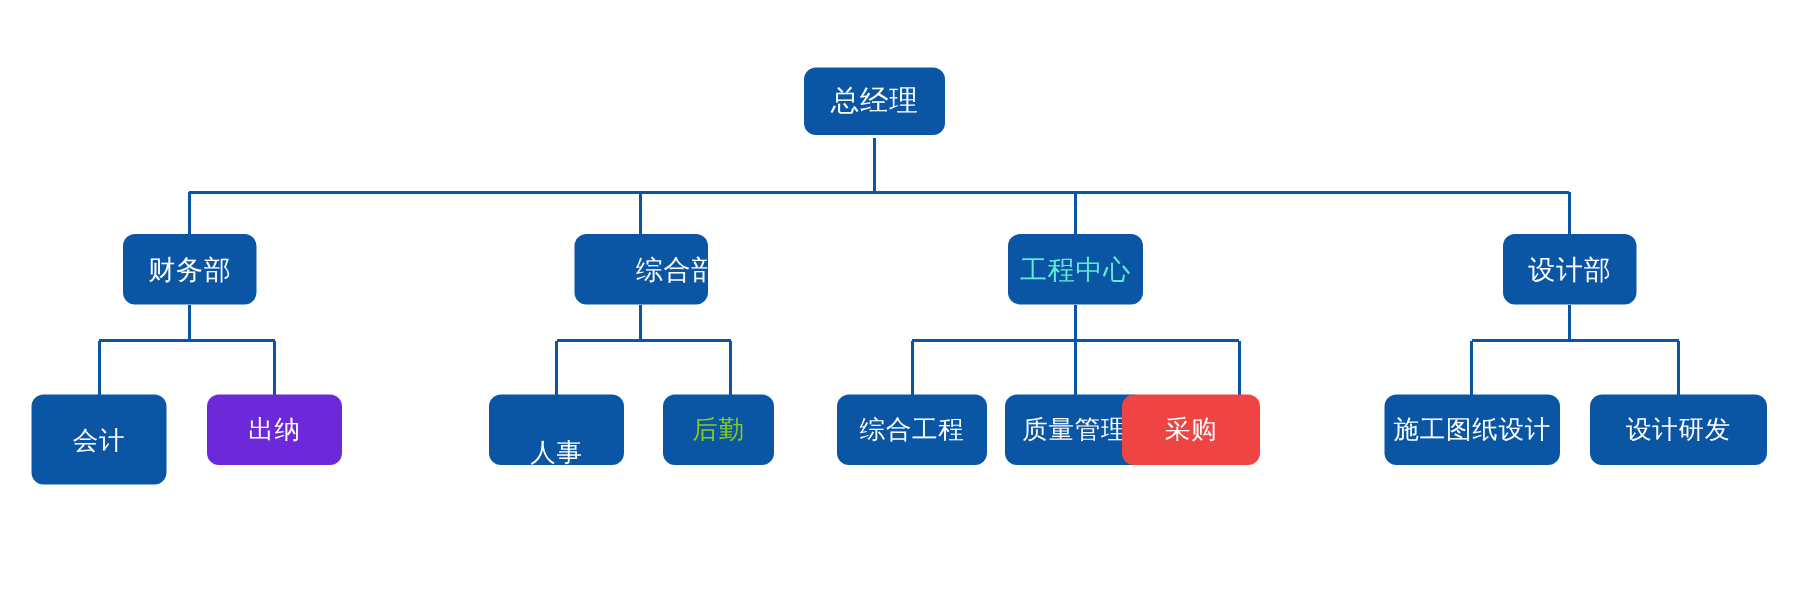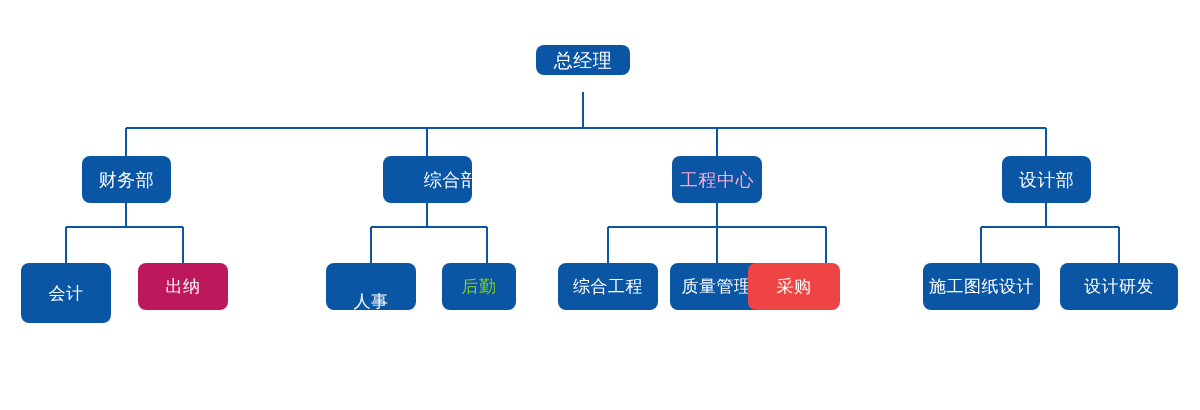--- a/index.html
+++ b/index.html
@@ -70,39 +70,39 @@
       <line x1="608" x2="826" y1="227" y2="227" stroke="#0A56A4" stroke-width="2" shape-rendering="crispEdges"></line>
       <line x1="608" x2="608" y1="227" y2="263" stroke="#0A56A4" stroke-width="2" shape-rendering="crispEdges"></line>
       <line x1="717" x2="717" y1="227" y2="263" stroke="#0A56A4" stroke-width="2" shape-rendering="crispEdges"></line>
       <line x1="826" x2="826" y1="227" y2="263" stroke="#0A56A4" stroke-width="2" shape-rendering="crispEdges"></line>
       <line x1="1046" x2="1046" y1="203" y2="227" stroke="#0A56A4" stroke-width="2" shape-rendering="crispEdges"></line>
       <line x1="981" x2="1119" y1="227" y2="227" stroke="#0A56A4" stroke-width="2" shape-rendering="crispEdges"></line>
       <line x1="981" x2="981" y1="227" y2="263" stroke="#0A56A4" stroke-width="2" shape-rendering="crispEdges"></line>
       <line x1="1119" x2="1119" y1="227" y2="263" stroke="#0A56A4" stroke-width="2" shape-rendering="crispEdges"></line>
     </svg>
   <div id="node-layer">
-      <div class="org-node level-1" style="left: 536px; top: 45px; width: 94px; height: 30px; background: rgb(10, 86, 164); color: rgb(255, 255, 255);">
+      <div class="org-node level-1" style="left: 536px; top: 45px; width: 94px; height: 45px; background: rgb(10, 86, 164); color: rgb(255, 255, 255);">
         <span class="node-label">总经理</span>
       </div>
       <div class="org-node level-2" style="left: 82px; top: 156px; width: 89px; height: 47px; background: rgb(10, 86, 164); color: rgb(255, 255, 255);">
         <span class="node-label">财务部</span>
       </div>
       <div class="org-node level-2" style="left: 383px; top: 156px; width: 89px; height: 47px; background: rgb(10, 86, 164); color: rgb(255, 255, 255); padding-left: 48px;">
         <span class="node-label">综合部</span>
       </div>
-      <div class="org-node level-2" style="left: 672px; top: 156px; width: 90px; height: 47px; background: rgb(10, 86, 164); color: #f9a8d4;">
+      <div class="org-node level-2" style="left: 672px; top: 156px; width: 90px; height: 47px; background: rgb(10, 86, 164); color: #5eead4;">
         <span class="node-label">工程中心</span>
       </div>
       <div class="org-node level-2" style="left: 1002px; top: 156px; width: 89px; height: 47px; background: rgb(10, 86, 164); color: rgb(255, 255, 255);">
         <span class="node-label">设计部</span>
       </div>
       <div class="org-node level-3" style="left: 21px; top: 263px; width: 90px; height: 60px; background: rgb(10, 86, 164); color: rgb(255, 255, 255);">
         <span class="node-label">会计</span>
       </div>
-      <div class="org-node level-3" style="left: 138px; top: 263px; width: 90px; height: 47px; background: #be185d; color: rgb(255, 255, 255);">
+      <div class="org-node level-3" style="left: 138px; top: 263px; width: 90px; height: 47px; background: #6d28d9; color: rgb(255, 255, 255);">
         <span class="node-label">出纳</span>
       </div>
       <div class="org-node level-3" style="left: 326px; top: 263px; width: 90px; height: 47px; background: rgb(10, 86, 164); color: rgb(255, 255, 255); align-items: flex-end;">
         <span class="node-label">人事</span>
       </div>
       <div class="org-node level-3" style="left: 442px; top: 263px; width: 74px; height: 47px; background: rgb(10, 86, 164); color: #84cc16; font-family: Liberation Serif, serif;">
         <span class="node-label">后勤</span>
       </div>
       <div class="org-node level-3" style="left: 558px; top: 263px; width: 100px; height: 47px; background: rgb(10, 86, 164); color: rgb(255, 255, 255);">
         <span class="node-label">综合工程</span>

